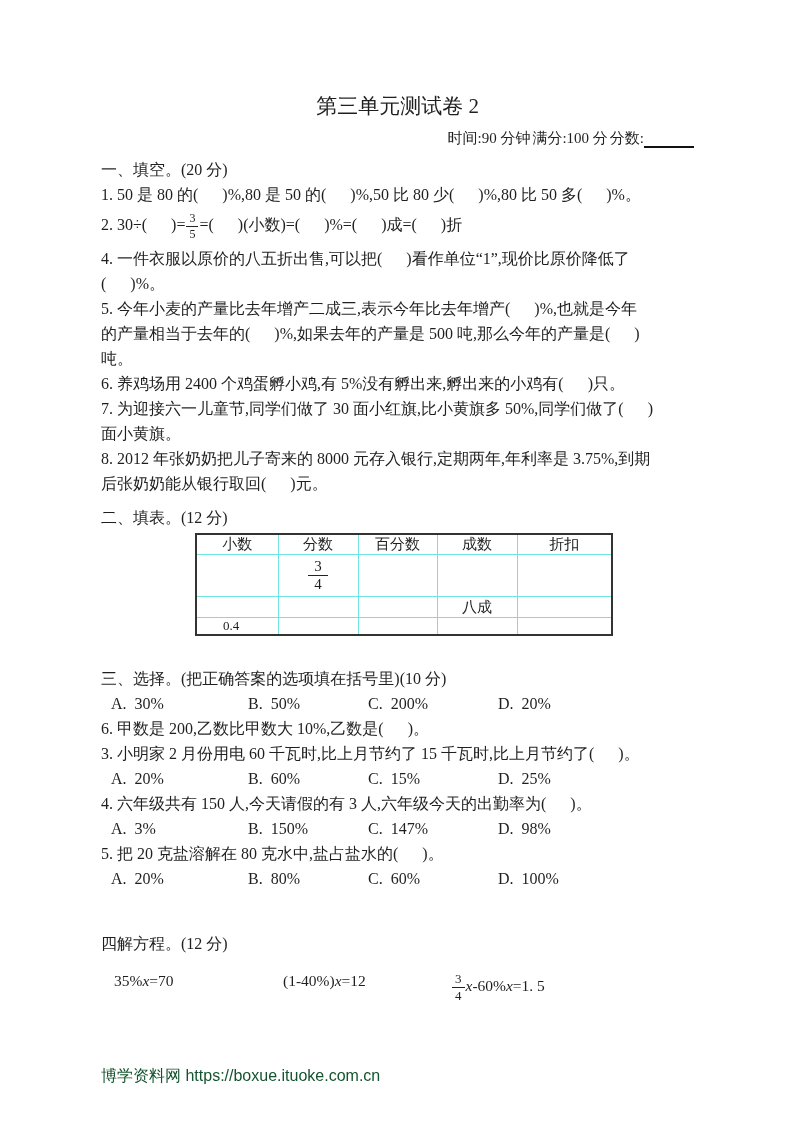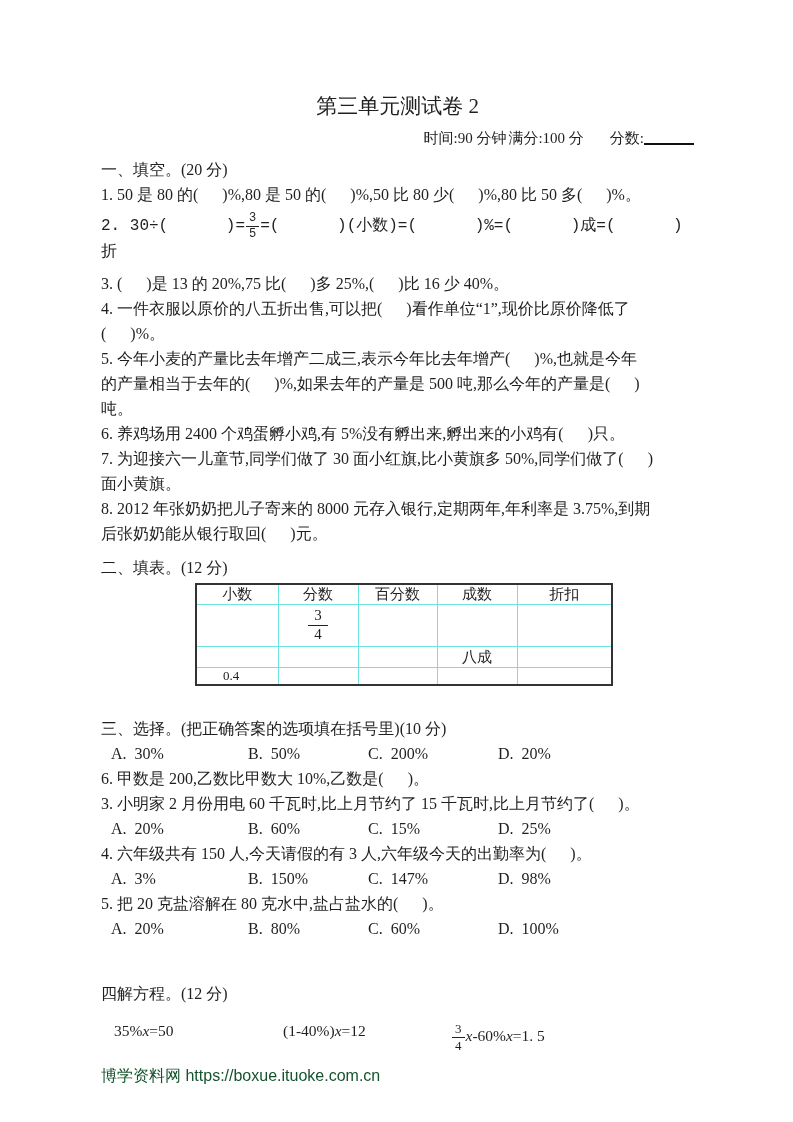--- a/index.html
+++ b/index.html
@@ -25,34 +25,34 @@
   .info-row {
     display: flex;
     justify-content: flex-end;
     align-items: flex-end;
     gap: 2px;
     font-size: 15px;
     line-height: 20px;
     margin-top: 9px;
   }
   .info-item { white-space: pre-wrap; }
-  .score-wrap { display: inline-flex; align-items: flex-start; margin-left: 24px; }
+  .score-wrap { display: inline-flex; align-items: flex-end; }
   .score-blank {
     display: inline-block;
     width: 50px;
     height: 15px;
     border-bottom: 2px solid #111;
   }
   .sec-heading {
     line-height: 25px;
     margin-top: 9px;
     white-space: pre-wrap;
   }
   .para { line-height: 25px; white-space: pre-wrap; }
-  .q2line { line-height: 25px; padding: 5px 0 6px; font-family: Liberation Mono, monospace; }
+  .q2line { line-height: 25px; padding: 5px 0 6px; }
   .frac {
     display: inline-flex;
     flex-direction: column;
     align-items: center;
     line-height: 1.05;
     vertical-align: middle;
     font-size: 12px;
     margin: 0 1px;
   }
   .frac .fnum { border-bottom: 1px solid #222; padding: 0 3px 1px; }
@@ -127,21 +127,20 @@
         <span class="score-blank"></span>
       </span>
   </div>
 
   <div class="sec-heading">一、填空。(20 分)</div>
   <div class="para">1. 50 是 80 的(      )%,80 是 50 的(      )%,50 比 80 少(      )%,80 比 50 多(      )%。</div>
   <div class="q2line"><span class="para">2. 30÷(      )=</span><span class="frac">
         <span class="fnum">3</span>
         <span class="fden">5</span>
       </span><span class="para">=(      )(小数)=(      )%=(      )成=(      )折</span></div>
-  <div class="para">3. (      )是 13 的 20%,75 比(      )多 25%,(      )比 16 少 40%。</div>
   <div class="para">4. 一件衣服以原价的八五折出售,可以把(      )看作单位“1”,现价比原价降低了
 (      )%。</div>
   <div class="para">5. 今年小麦的产量比去年增产二成三,表示今年比去年增产(      )%,也就是今年
 的产量相当于去年的(      )%,如果去年的产量是 500 吨,那么今年的产量是(      )
 吨。</div>
   <div class="para">6. 养鸡场用 2400 个鸡蛋孵小鸡,有 5%没有孵出来,孵出来的小鸡有(      )只。</div>
   <div class="para">7. 为迎接六一儿童节,同学们做了 30 面小红旗,比小黄旗多 50%,同学们做了(      )
 面小黄旗。</div>
   <div class="para">8. 2012 年张奶奶把儿子寄来的 8000 元存入银行,定期两年,年利率是 3.75%,到期
 后张奶奶能从银行取回(      )元。</div>
@@ -224,20 +223,20 @@
   <div class="para">5. 把 20 克盐溶解在 80 克水中,盐占盐水的(      )。</div>
   <div class="opts">
     <span class="opt">A.  20%</span>
     <span class="opt">B.  80%</span>
     <span class="opt">C.  60%</span>
     <span class="opt">D.  100%</span>
   </div>
 
   <div class="sec-heading gap-before-solve">四解方程。(12 分)</div>
   <div class="eqs">
-    <span class="eq eq-1"><span>35%</span><span class="var">x</span><span>=50</span></span>
+    <span class="eq eq-1"><span>35%</span><span class="var">x</span><span>=70</span></span>
     <span class="eq eq-2"><span>(1-40%)</span><span class="var">x</span><span>=12</span></span>
     <span class="eq eq-3"><span class="frac frac-md"><span class="fnum">3</span><span class="fden">4</span></span><span class="var">x</span><span>-60%</span><span class="var">x</span><span>=1. 5</span></span>
   </div>
 
   <div class="footer">博学资料网 https://boxue.ituoke.com.cn</div>
 
 </div>
 
 </body></html>

